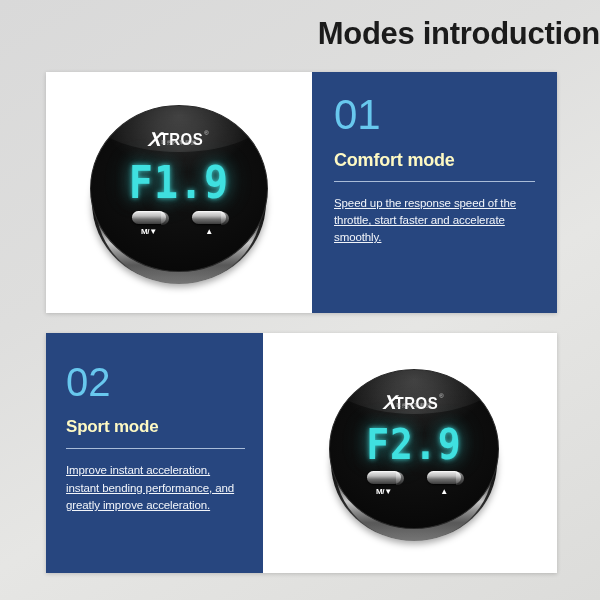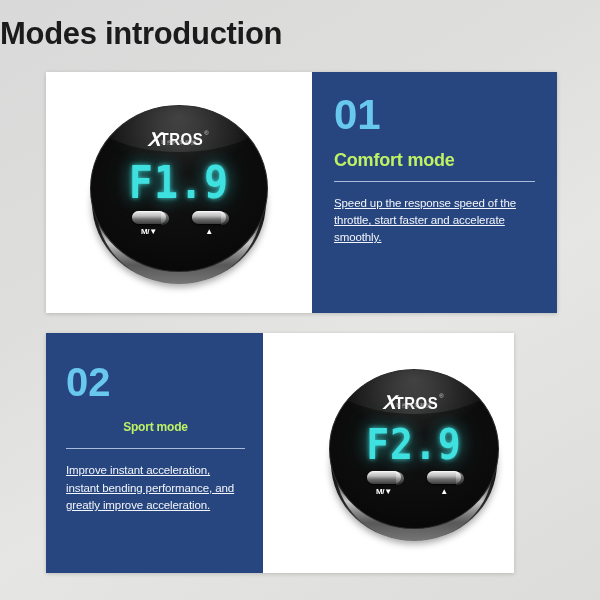--- a/index.html
+++ b/index.html
@@ -14,21 +14,21 @@
     font-family: "Liberation Sans", sans-serif;
     position: relative;
   }
 
   
   .page-title {
     position: absolute;
     top: 14px;
     left: 0;
     width: 600px;
-    text-align: left;
+    text-align: right;
     font-size: 31px;
     font-weight: bold;
     color: #1b1b1b;
     letter-spacing: -0.3px;
     line-height: 40px;
   }
 
   
   .card {
     position: absolute;
@@ -39,21 +39,21 @@
   }
   #card-comfort {
     left: 46px;
     top: 72px;
     width: 511px;
     height: 241px;
   }
   #card-sport {
     left: 46px;
     top: 333px;
-    width: 468px;
+    width: 511px;
     height: 240px;
   }
 
   .panel-white {
     background: #ffffff;
     position: relative;
     flex: none;
   }
   .panel-blue {
     background: #27467f;
@@ -64,37 +64,37 @@
 
   
   #card-comfort .panel-white { width: 266px; height: 100%; }
   #card-comfort .panel-blue  { width: 245px; height: 100%; padding: 20px 22px 0 22px; }
   
   #card-sport .panel-blue  { width: 217px; height: 100%; padding: 26px 18px 0 20px; }
   #card-sport .panel-white { width: 294px; height: 100%; }
 
   .mode-number {
     color: #68c8ee;
-    font-weight: bold;
+    font-weight: normal;
     font-size: 42px;
     line-height: 46px;
     letter-spacing: 0px;
     margin: 0 0 10px 0;
   }
   #card-sport .mode-number { font-size: 40px; }
 
   .mode-title {
-    color: #bef264;
+    color: #fef9c3;
     font-weight: bold;
     font-size: 18px;
     line-height: 24px;
     margin: 0 0 9px 0;
     letter-spacing: -0.2px;
   }
-  #card-sport .mode-title { font-size: 12px; text-align: center; }
+  #card-sport .mode-title { font-size: 17px; }
 
   .divider {
     height: 1px;
     background: #a9bcd8;
     width: 100%;
     margin: 0 0 13px 0;
   }
 
   .mode-desc {
     color: #f2f5fa;

